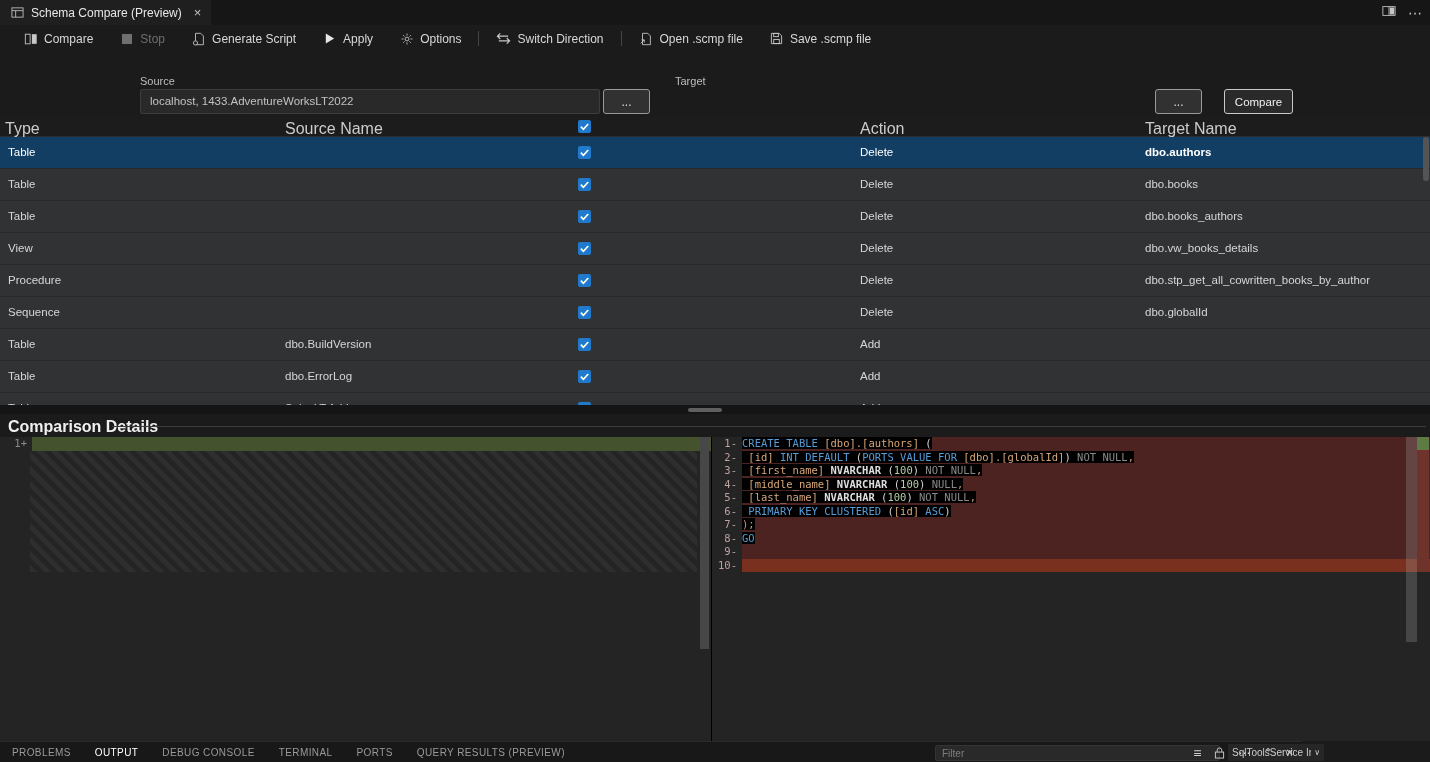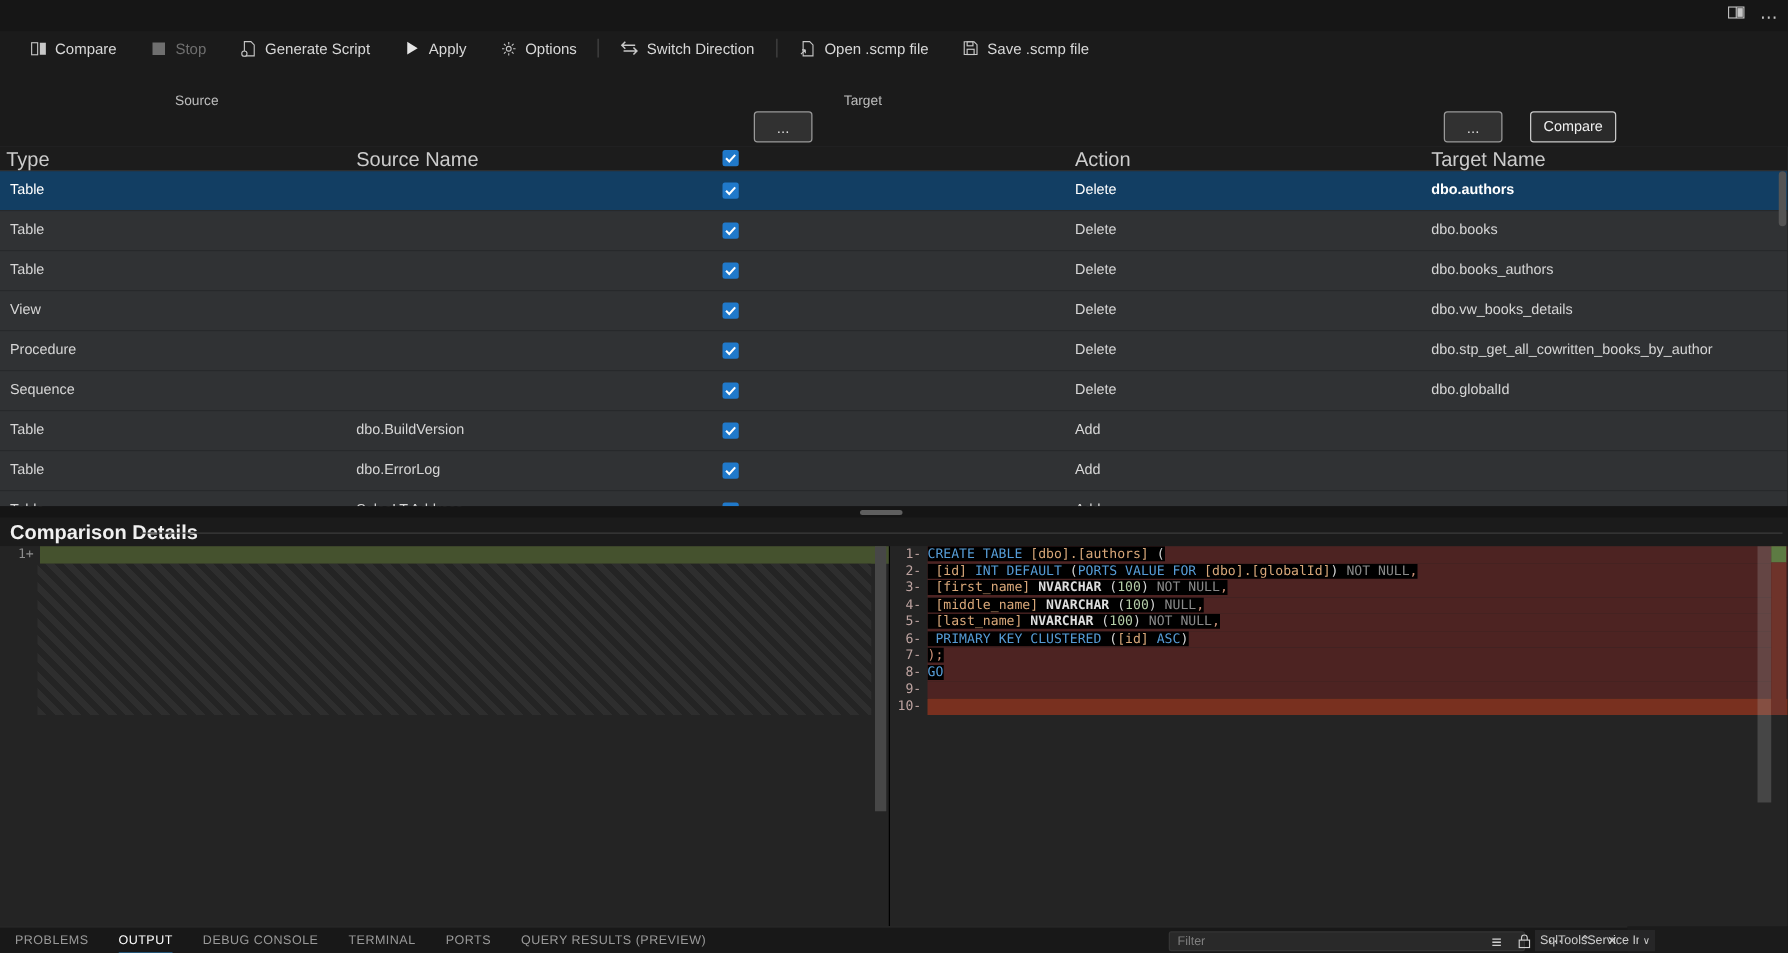--- a/index.html
+++ b/index.html
@@ -103,20 +103,31 @@
                   color:#cccccc; font-size:10px; display:flex; align-items:center; gap:3px;
                   padding:0 4px; cursor:pointer; white-space:nowrap; overflow:hidden; }
   #panel-icons { position:absolute; right:8px; top:0; height:21px; display:flex; gap:13px; align-items:center;
                  color:#cfcfcf; font-size:12px; }
   #panel-icons span { cursor:pointer; display:inline-flex; align-items:center; }
 </style>
 </head>
 <body>
 
 <div id="tabbar">
+  <div class="tab">
+    <span class="tb-ic">
+      <svg width="13" height="13" viewBox="0 0 14 14">
+          <rect x="1" y="2" width="12" height="10" fill="none" stroke="#b9b9b9"></rect>
+          <line x1="1" y1="5" x2="13" y2="5" stroke="#b9b9b9"></line>
+          <line x1="5" y1="5" x2="5" y2="12" stroke="#b9b9b9"></line>
+        </svg>
+    </span>
+    <span>Schema Compare (Preview)</span>
+    <span class="tab-close">×</span>
+  </div>
   <div class="tabbar-actions">
     <span>
       <svg width="14" height="14" viewBox="0 0 16 16">
           <rect x="1" y="3" width="14" height="10" fill="none" stroke="#c5c5c5"></rect>
           <line x1="8" y1="3" x2="8" y2="13" stroke="#c5c5c5"></line>
           <rect x="9" y="4" width="5" height="8" fill="#c5c5c5"></rect>
         </svg>
     </span>
     <span style="font-size:14px;">⋯</span>
   </div>
@@ -193,20 +204,21 @@
           <rect x="4" y="8" width="6" height="4.5" fill="none" stroke="#c8c8c8"></rect>
           <rect x="4" y="1.5" width="5" height="3.5" fill="none" stroke="#c8c8c8"></rect>
         </svg>
       </span>
       <span>Save .scmp file</span>
     </div>
   </div>
 
 <div id="connbar">
   <div class="conn-label" style="left:140px;">Source</div>
+  <div class="conn-input" style="left:140px; width:460px;">localhost, 1433.AdventureWorksLT2022</div>
   <div class="browse-btn" style="left:603px;">...</div>
   <div class="conn-label" style="left:675px;">Target</div>
   <div class="browse-btn" style="left:1155px;">...</div>
   <div id="compare-btn">Compare</div>
 </div>
 
 <div id="grid">
   <div id="grid-header">
     <span class="gh" style="left:5px;">Type</span>
     <span class="gh" style="left:285px;">Source Name</span>

